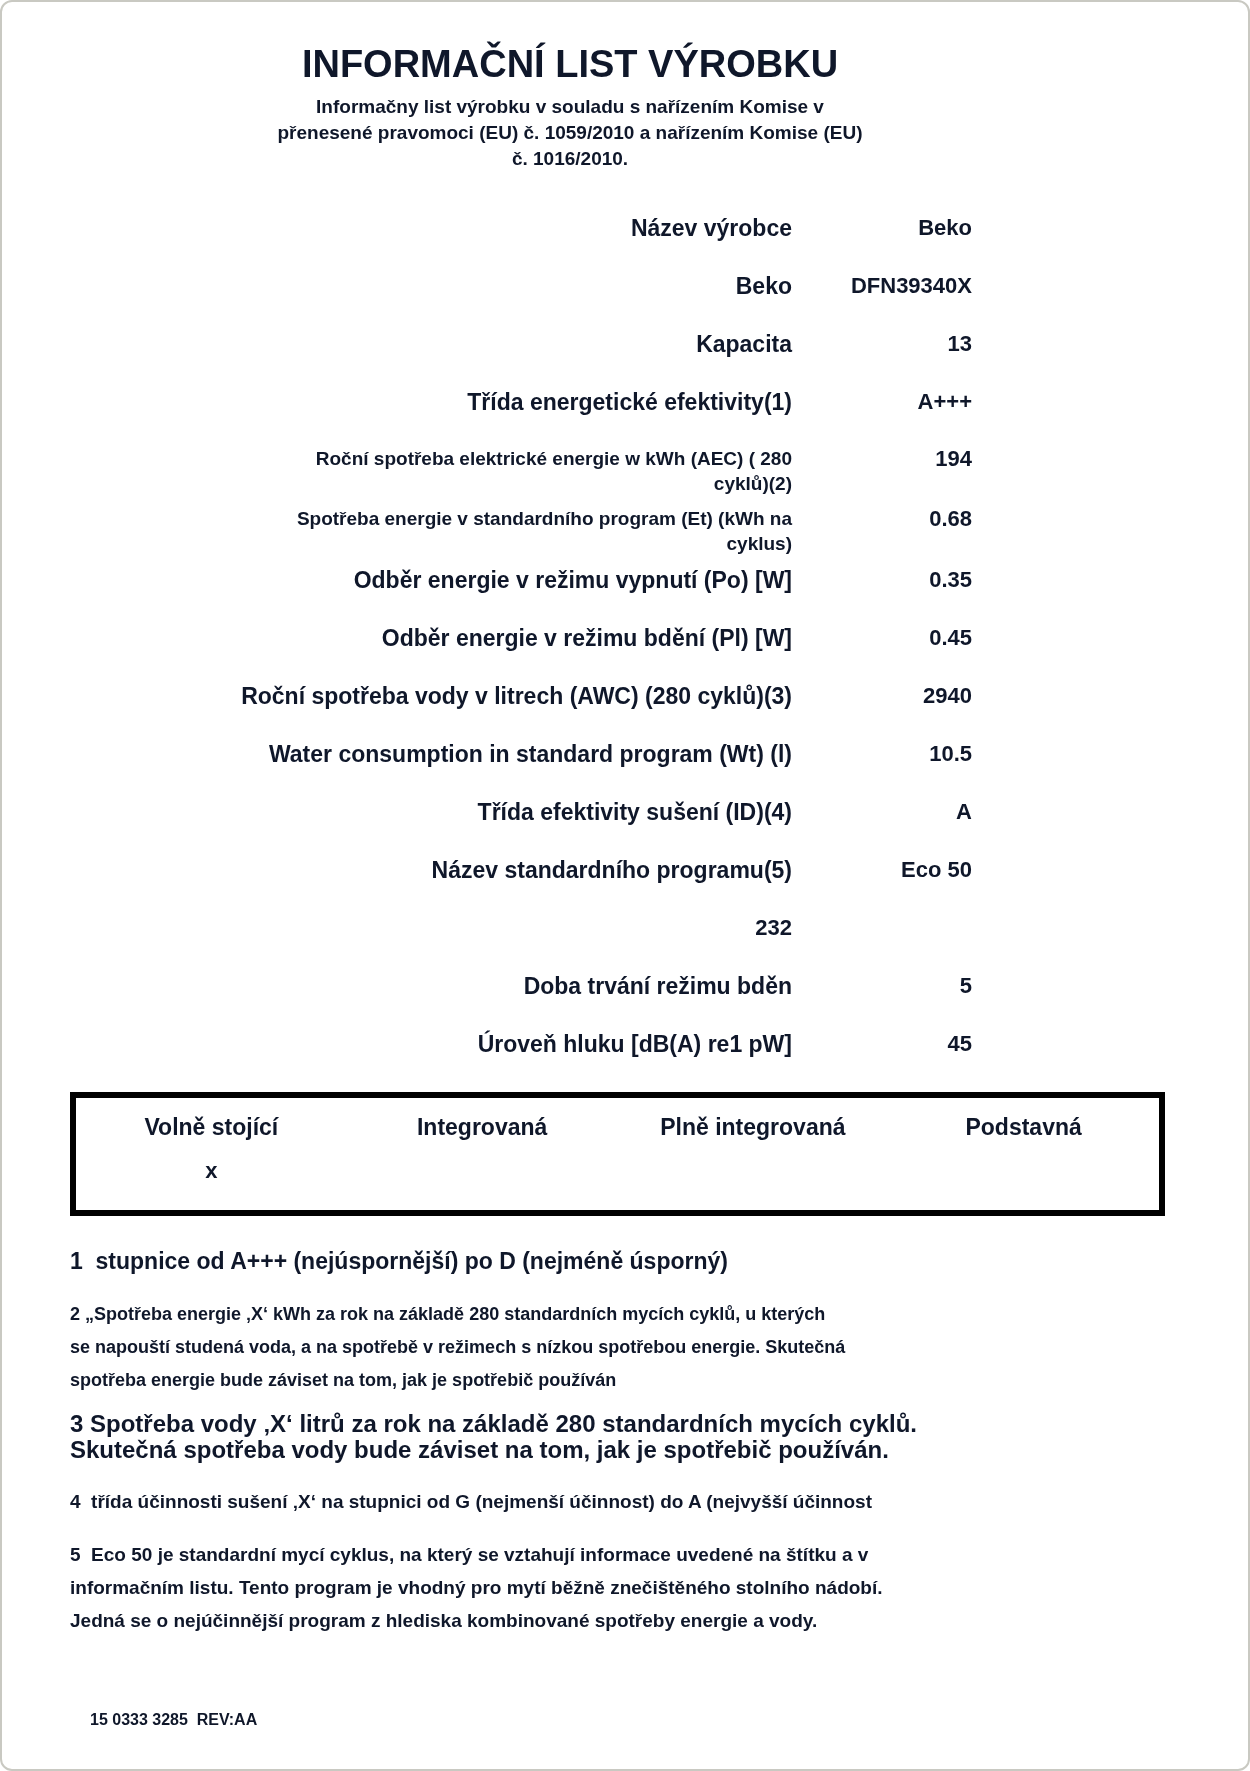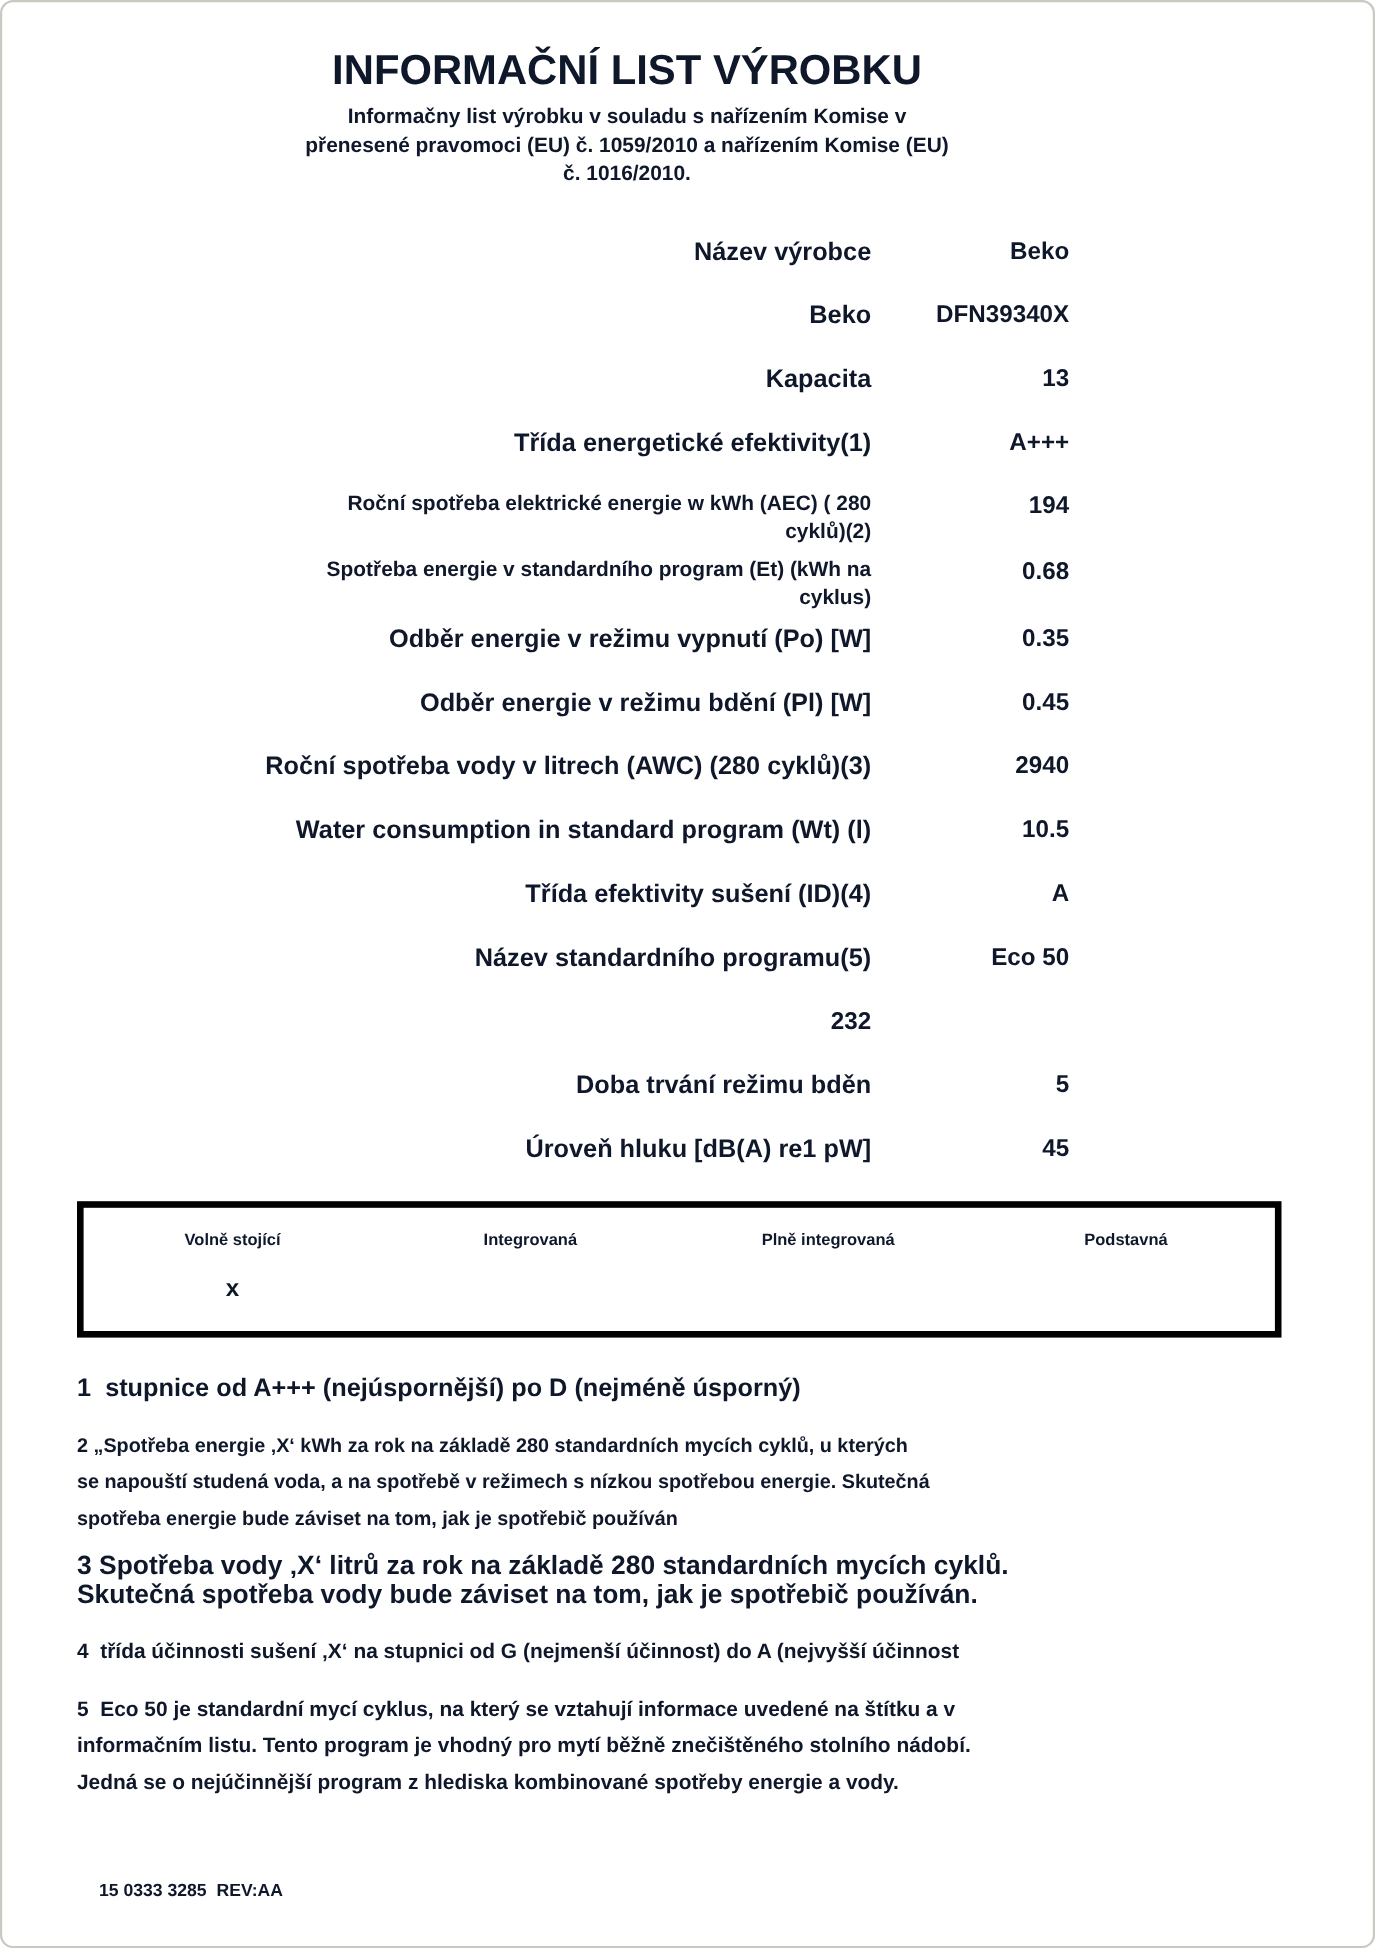--- a/index.html
+++ b/index.html
@@ -76,21 +76,21 @@
     margin-top: 34px;
     border: 6px solid #000;
     padding: 16px 0 26px 0;
   }
   .install-row {
     display: grid;
     grid-template-columns: repeat(4, 1fr);
   }
   .install-cell {
     text-align: center;
-    font-size: 15px;
+    font-size: 23px;
     line-height: 27px;
   }
   .install-marks {
     margin-top: 16px;
   }
   .install-mark {
     text-align: center;
     font-size: 22px;
     line-height: 27px;
   }

